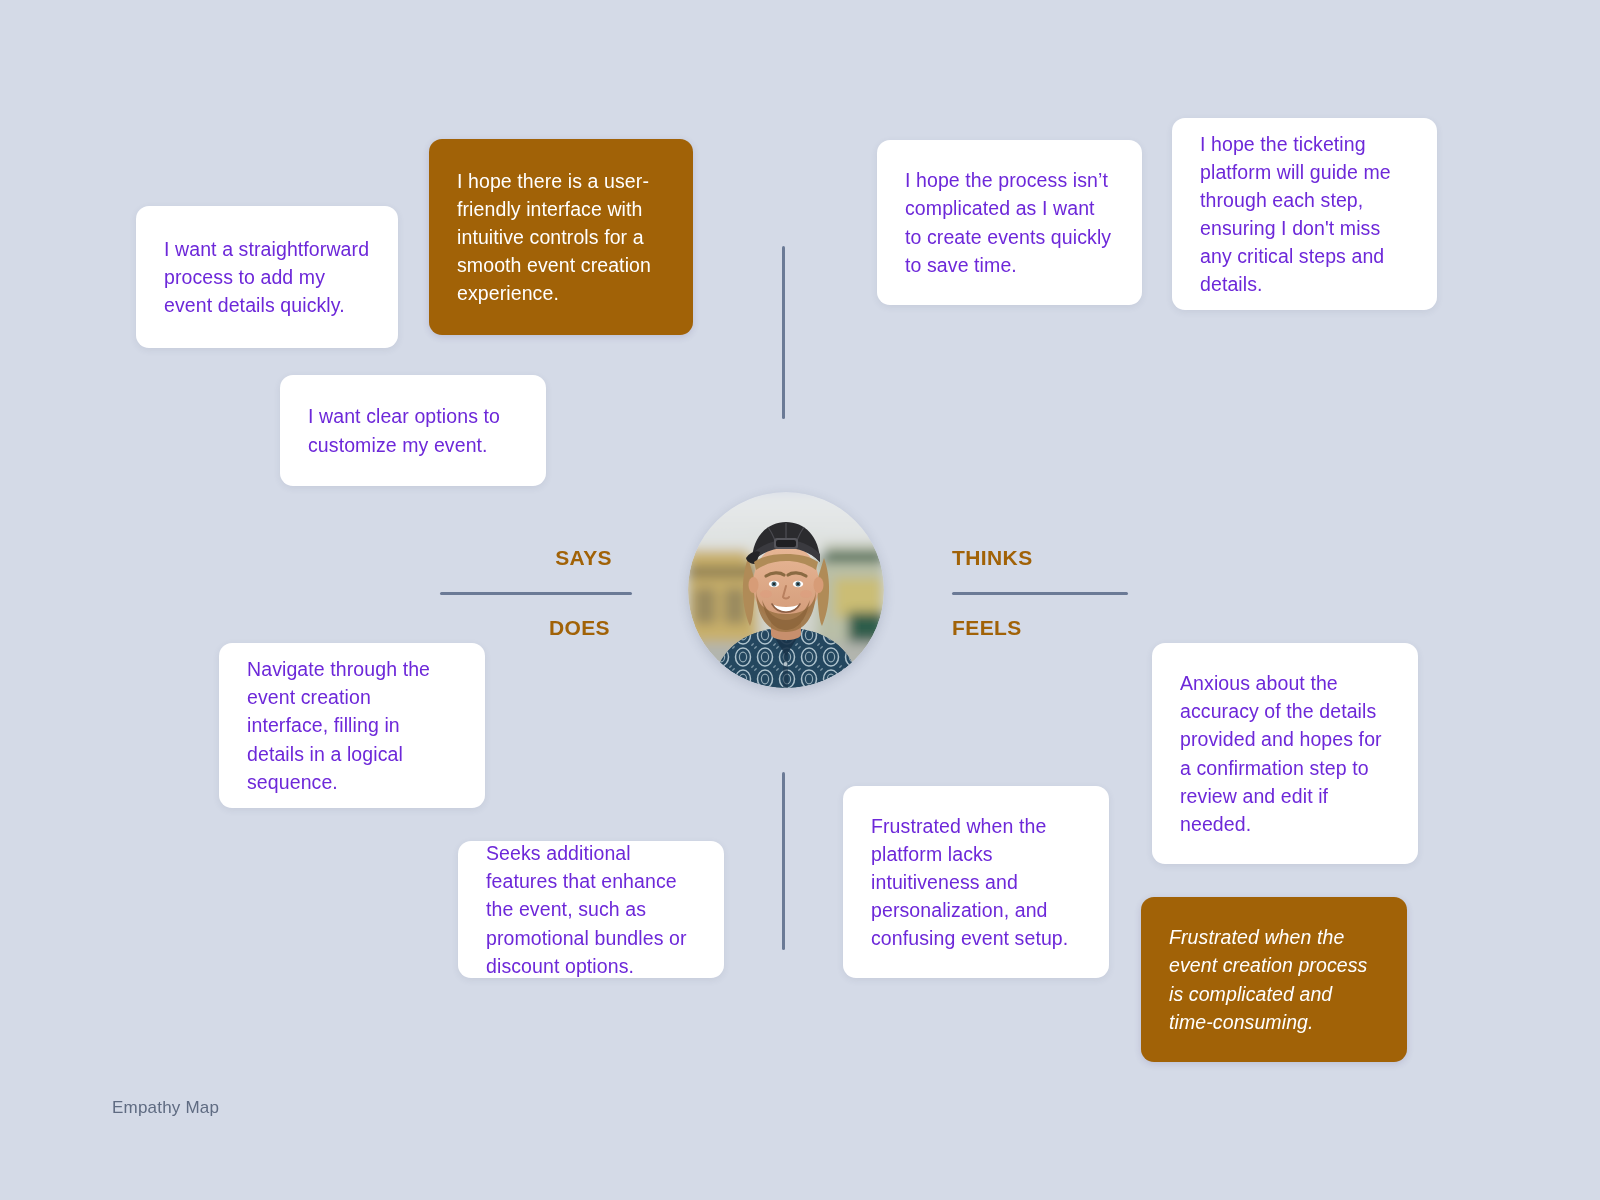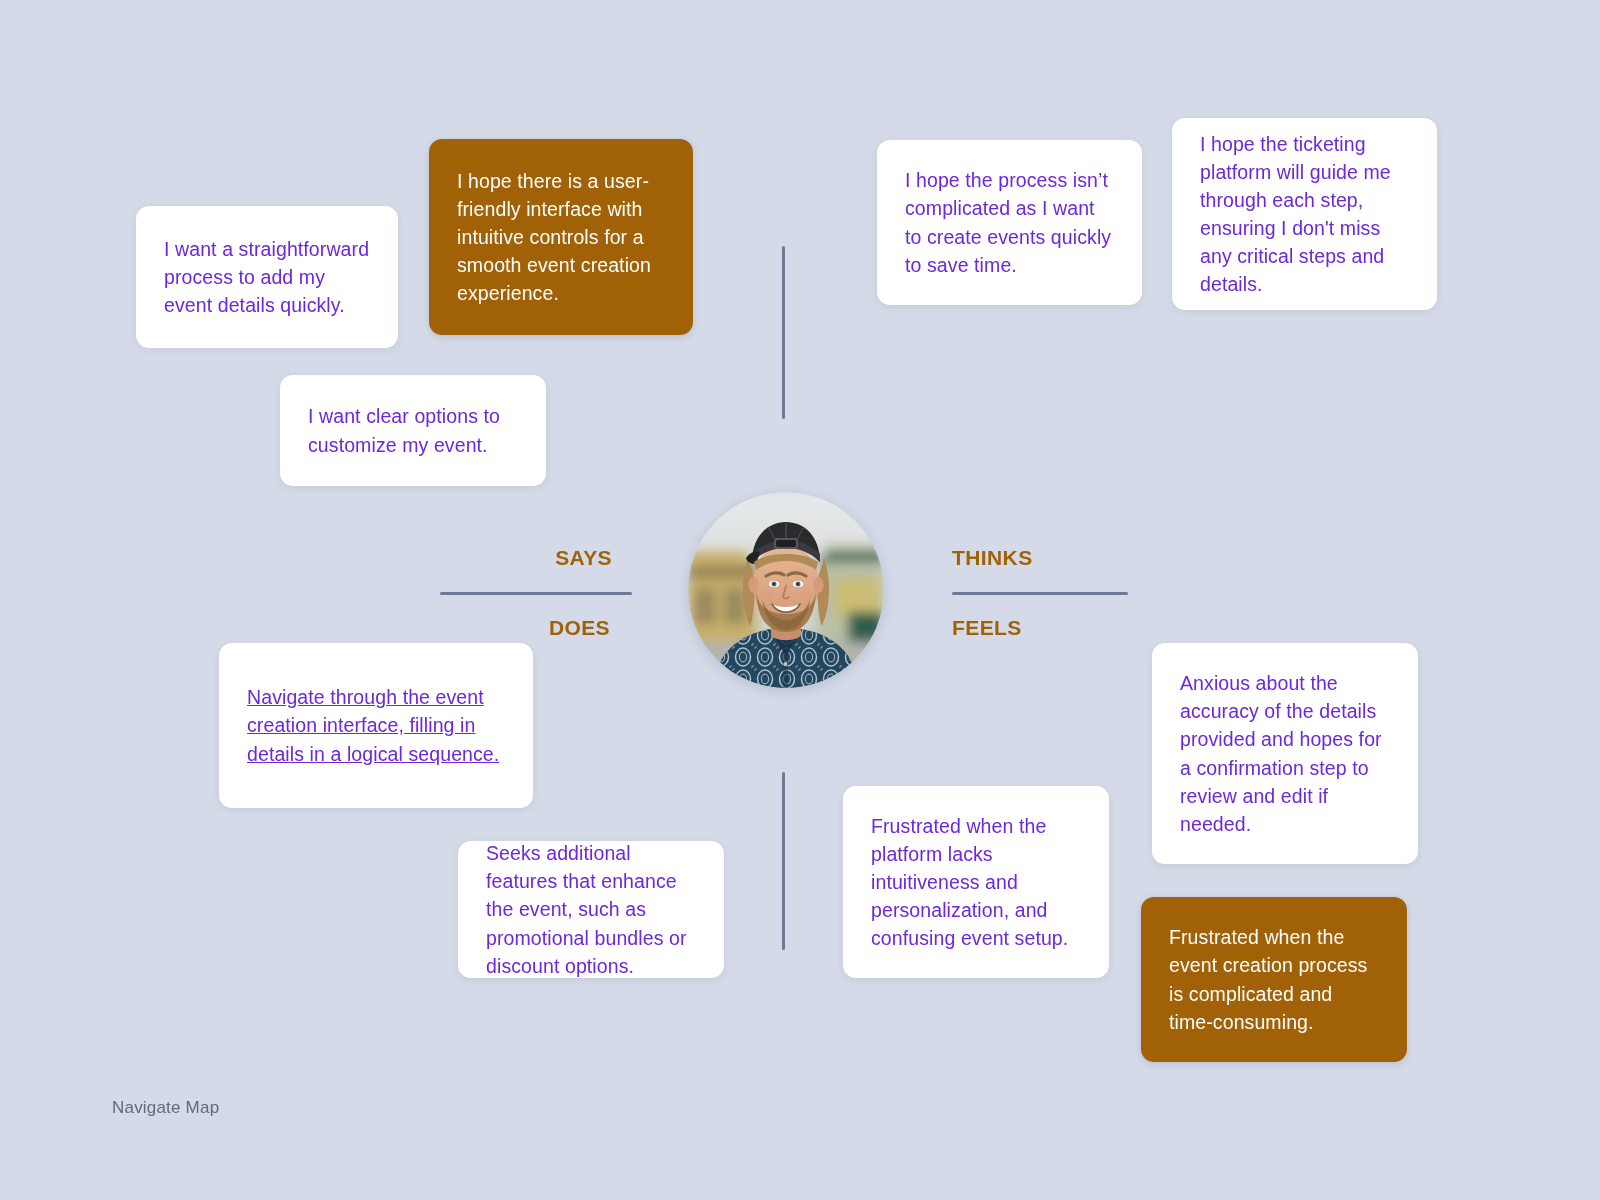--- a/index.html
+++ b/index.html
@@ -114,38 +114,38 @@
 
   <div class="card white" style="left:877px; top:140px; width:265px; height:165px;">
     <span>I hope the process isn’t complicated as I want to create events quickly to save time.</span>
   </div>
 
   <div class="card white" style="left:1172px; top:118px; width:265px; height:192px;">
     <span>I hope the ticketing platform will guide me through each step, ensuring I don't miss any critical steps and details.</span>
   </div>
 
 
-  <div class="card white" style="left:219px; top:643px; width:314px; height:165px;text-decoration:underline;">
+  <div class="card white" style="left:219px; top:643px; width:266px; height:165px;">
     <span>Navigate through the event creation interface, filling in details in a logical sequence.</span>
   </div>
 
 
   <div class="card white" style="left:458px; top:841px; width:266px; height:137px;">
     <span>Seeks additional features that enhance the event, such as promotional bundles or discount options.</span>
   </div>
 
   <div class="card white" style="left:1152px; top:643px; width:266px; height:221px;">
     <span>Anxious about the accuracy of the details provided and hopes for a confirmation step to review and edit if needed.</span>
   </div>
 
   <div class="card white" style="left:843px; top:786px; width:266px; height:192px;">
     <span>Frustrated when the platform lacks intuitiveness and personalization, and confusing event setup.</span>
   </div>
 
-  <div class="card purple" style="left:1141px; top:897px; width:266px; height:165px;">
+  <div class="card purple" style="left:1141px; top:897px; width:266px; height:165px;font-style:italic;">
     <span>Frustrated when the event creation process is complicated and time-consuming.</span>
   </div>
 
   <div class="quad-label left" style="left:412px; top:546px; width:200px;">SAYS</div>
 
   <div class="quad-label left" style="left:410px; top:616px; width:200px;">DOES</div>
 
   <div class="quad-label right" style="left:952px; top:546px; width:200px;">THINKS</div>
 
   <div class="quad-label right" style="left:952px; top:616px; width:200px;">FEELS</div>
@@ -257,15 +257,15 @@
 
         <path d="M84 112 C90 122 106 122 112 112 C106 116 90 116 84 112 Z" fill="#ffffff"></path>
         <path d="M84 112 C90 123 106 123 112 112" stroke="#8c5f44" stroke-width="1.6" fill="none" stroke-linecap="round"></path>
 
         <ellipse cx="78" cy="102" rx="6" ry="4" fill="#dd9b7c" opacity="0.45"></ellipse>
         <ellipse cx="118" cy="102" rx="6" ry="4" fill="#dd9b7c" opacity="0.45"></ellipse>
       </g>
     </svg>
   </div>
 
-  <div id="footer-label">Navigate Map</div>
+  <div id="footer-label">Empathy Map</div>
 
 </div>
 
 </body></html>

